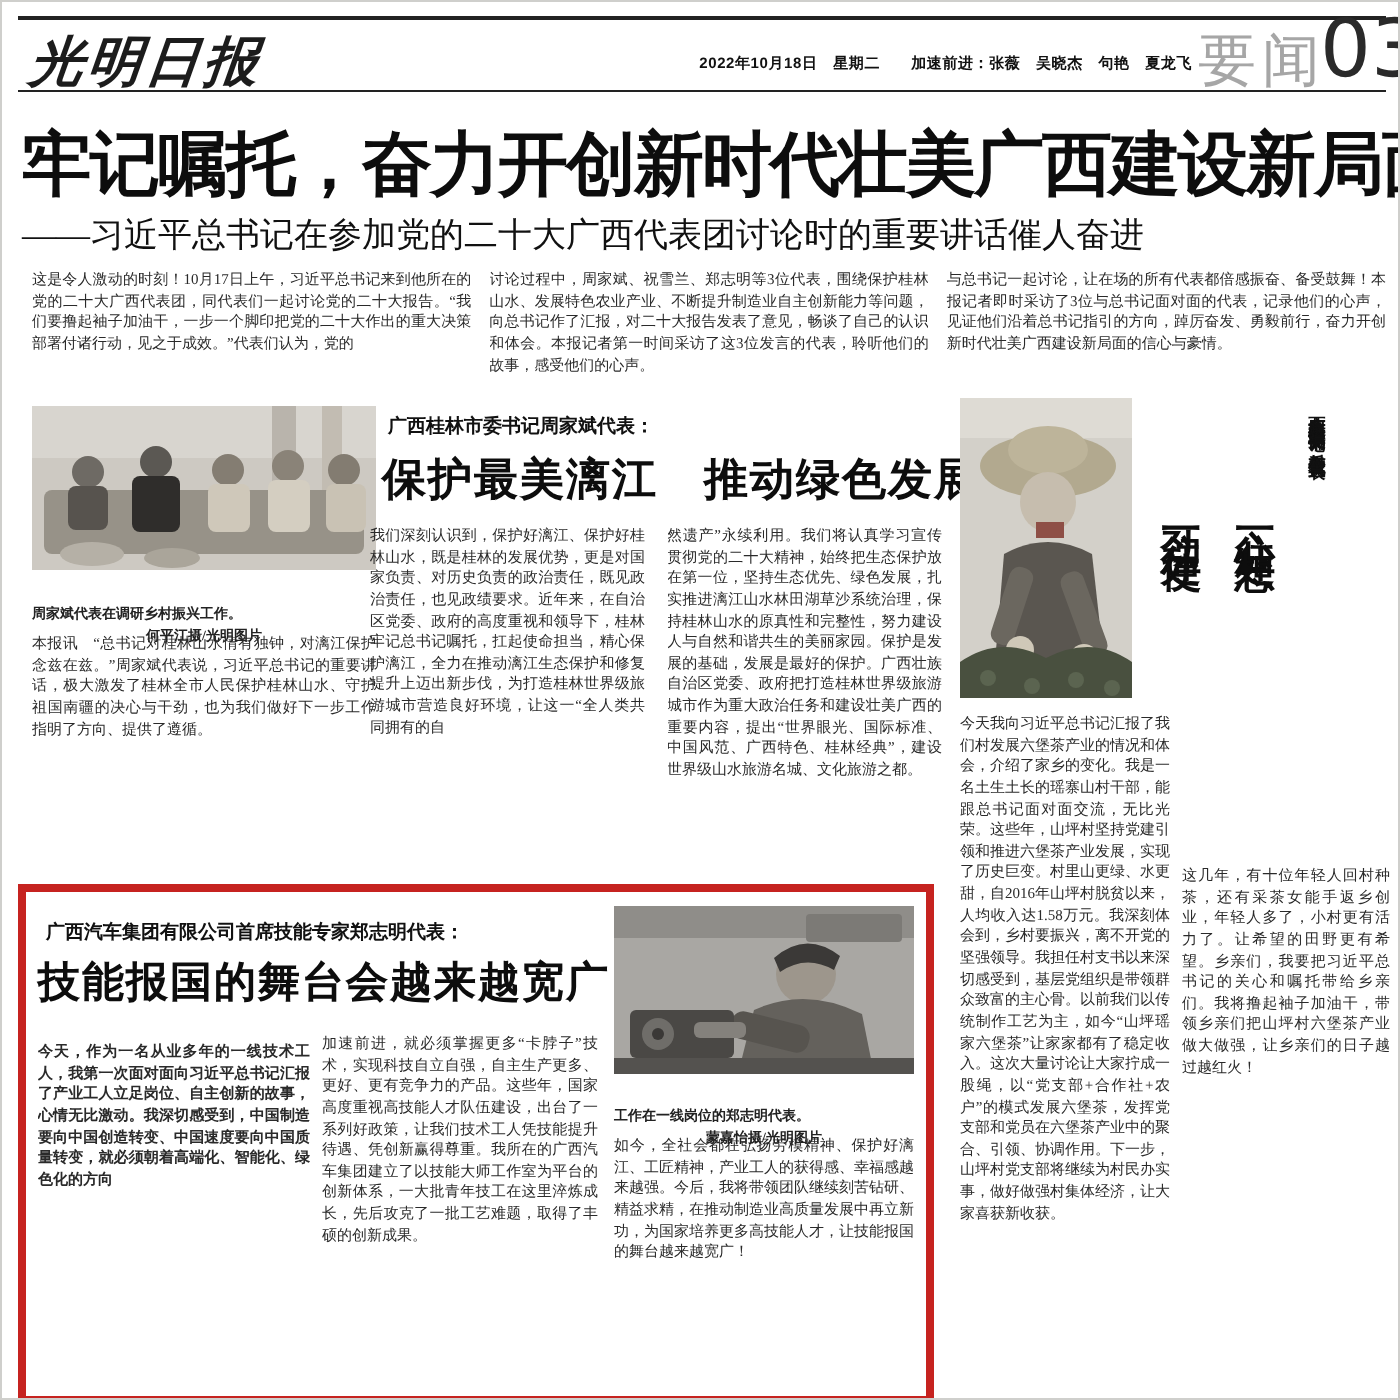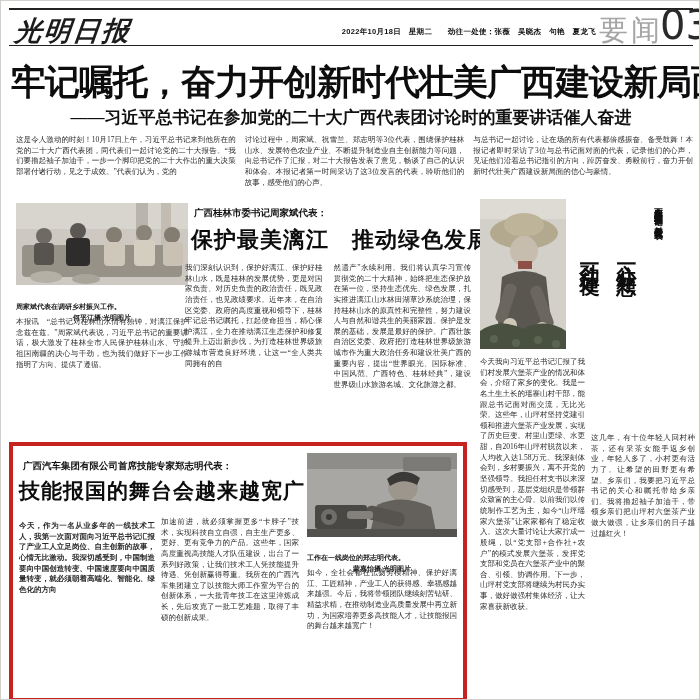--- a/index.html
+++ b/index.html
@@ -9,21 +9,21 @@
   .abs{position:absolute;}
   .rule{background:#222;}
   .masthead{font-size:27px;font-weight:bold;font-style:italic;transform:skewX(-6deg);
             font-family:"DejaVu Serif",serif;letter-spacing:2px;}
   .dateline{font-size:7.5px;font-weight:bold;text-align:right;color:#111;
             font-family:"Liberation Sans",sans-serif;letter-spacing:.3px;}
   .section-name{font-size:29px;font-weight:normal;color:#a6a6a6;letter-spacing:3px;}
   .page-num{font-size:40px;color:#2a2a2a;font-family:"DejaVu Sans",sans-serif;font-weight:400;}
   .lead-headline{font-size:35px;font-weight:bold;text-align:center;letter-spacing:-1px;
                  font-family:"Liberation Sans","DejaVu Sans",sans-serif;color:#0d0d0d;white-space:nowrap;}
-  .lead-sub{font-size:17px;font-weight:bold;text-align:center;color:#111;white-space:nowrap;}
+  .lead-sub{font-size:17px;font-weight:normal;color:#111;white-space:nowrap;}
   .bodytext{font-size:7.5px;line-height:1.42;text-align:justify;color:#2a2a2a;overflow:hidden;
             text-justify:inter-character;}
   .cols{display:flex;}
   .cols>div{flex:1;}
   .kicker{font-size:9.5px;font-weight:bold;color:#111;white-space:nowrap;}
   .mid-headline{font-size:22px;font-weight:bold;text-align:left;letter-spacing:1px;color:#0d0d0d;white-space:nowrap;}
   .caption{font-size:7px;font-weight:bold;color:#222;line-height:1.5;margin-top:13px;}
   .caption .credit{display:block;text-align:center;}
   .vert{writing-mode:vertical-rl;}
   .vert-headline{font-size:20px;font-weight:bold;letter-spacing:3px;color:#0d0d0d;}
@@ -33,21 +33,21 @@
   .highlight{border:4px solid #c62320;pointer-events:none;z-index:50;background:transparent;}
   .photo{display:block;}
 </style>
 </head>
 <body>
 
 <div class="page">
 
   <div class="abs rule" style="left:8px;top:7px;width:684px;height:2px;"></div>
   <div class="abs masthead" style="left:14px;top:12px;">光明日报</div>
-  <div class="abs dateline" style="left:280px;top:26px;width:315px;">2022年10月18日　星期二　　劲往一处使：张薇　吴晓杰　句艳　夏龙飞</div>
+  <div class="abs dateline" style="left:280px;top:26px;width:315px;">2022年10月18日　星期二　　加速前进：张薇　吴晓杰　句艳　夏龙飞</div>
   <div class="abs section-name" style="left:598px;top:10px;">要闻</div>
   <div class="abs page-num" style="left:659px;top:1px;">03</div>
   <div class="abs rule" style="left:8px;top:44px;width:684px;height:1px;"></div>
 
   <div class="abs lead-headline" style="left:10px;top:58px;width:680px;">牢记嘱托，奋力开创新时代壮美广西建设新局面</div>
   <div class="abs lead-sub" style="left:10px;top:105px;width:680px;">——习近平总书记在参加党的二十大广西代表团讨论时的重要讲话催人奋进</div>
   <div class="abs cols" style="left:15px;top:134px;width:677px;height:64px;gap:9px;">
     <div class="bodytext">这是令人激动的时刻！10月17日上午，习近平总书记来到他所在的党的二十大广西代表团，同代表们一起讨论党的二十大报告。“我们要撸起袖子加油干，一步一个脚印把党的二十大作出的重大决策部署付诸行动，见之于成效。”代表们认为，党的</div>
     <div class="bodytext">讨论过程中，周家斌、祝雪兰、郑志明等3位代表，围绕保护桂林山水、发展特色农业产业、不断提升制造业自主创新能力等问题，向总书记作了汇报，对二十大报告发表了意见，畅谈了自己的认识和体会。本报记者第一时间采访了这3位发言的代表，聆听他们的故事，感受他们的心声。</div>
     <div class="bodytext">与总书记一起讨论，让在场的所有代表都倍感振奋、备受鼓舞！本报记者即时采访了3位与总书记面对面的代表，记录他们的心声，见证他们沿着总书记指引的方向，踔厉奋发、勇毅前行，奋力开创新时代壮美广西建设新局面的信心与豪情。</div>

